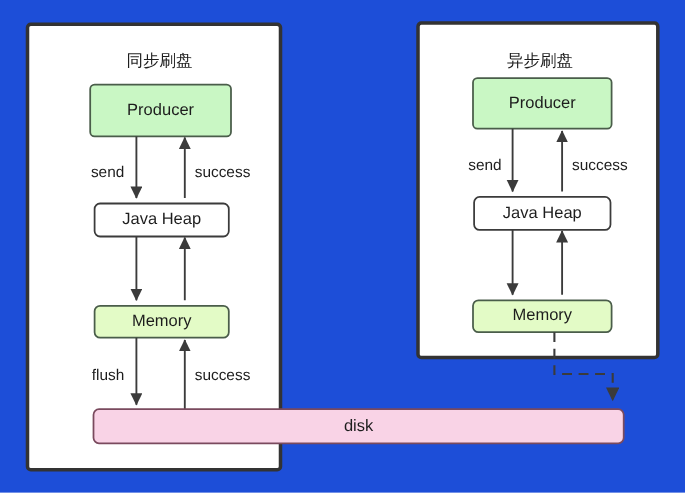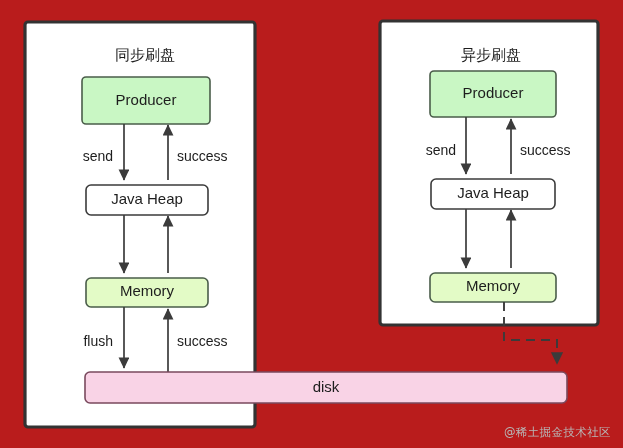--- a/index.html
+++ b/index.html
@@ -10,21 +10,21 @@
   body {
     width: 623px;
     height: 448px;
     overflow: hidden;
     font-family: "Liberation Sans", "DejaVu Sans", sans-serif;
   }
   #diagram-root {
     position: relative;
     width: 623px;
     height: 448px;
-    background: #b91c1c;
+    background: #1d4ed8;
   }
   svg.diagram {
     display: block;
     width: 623px;
     height: 448px;
   }
   .panel-frame {
     fill: #ffffff;
     stroke: #333333;
     stroke-width: 3.2;
@@ -163,14 +163,13 @@
 
       <path class="flow-line-dashed" d="M 504 302 L 504 340 L 557 340 L 557 364" marker-end="url(#arrowhead-dashed)"></path>
     </g>
 
     <g>
       <rect class="node-disk" x="85" y="372" width="482" height="31" rx="5" ry="5"></rect>
       <text class="node-label" x="326" y="388">disk</text>
     </g>
   </svg>
 
-  <div class="watermark">@稀土掘金技术社区</div>
 </div>
 
 </body></html>

